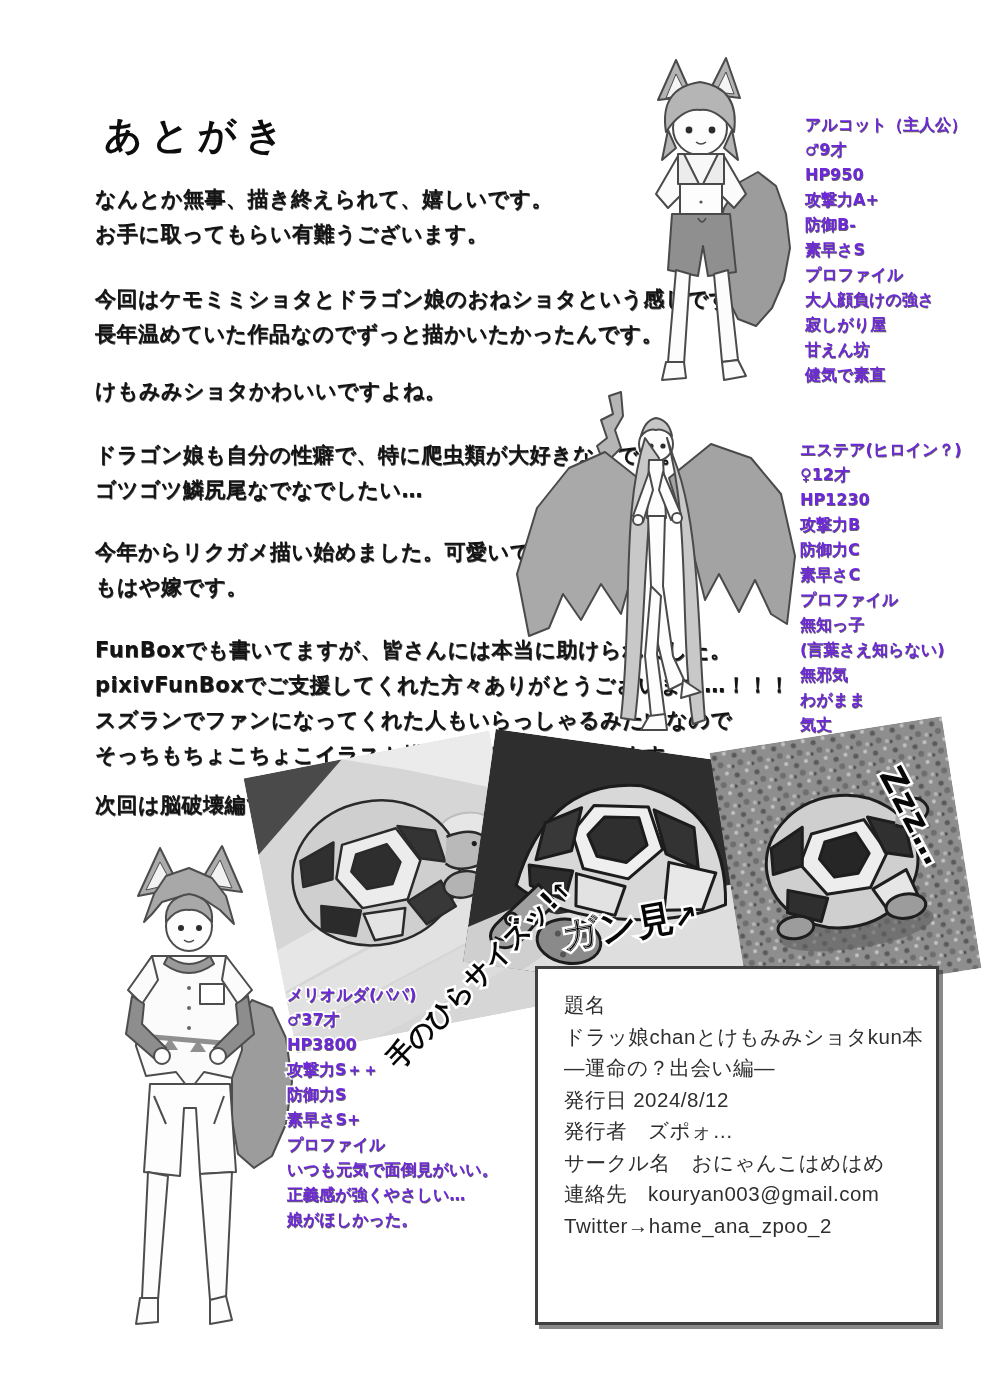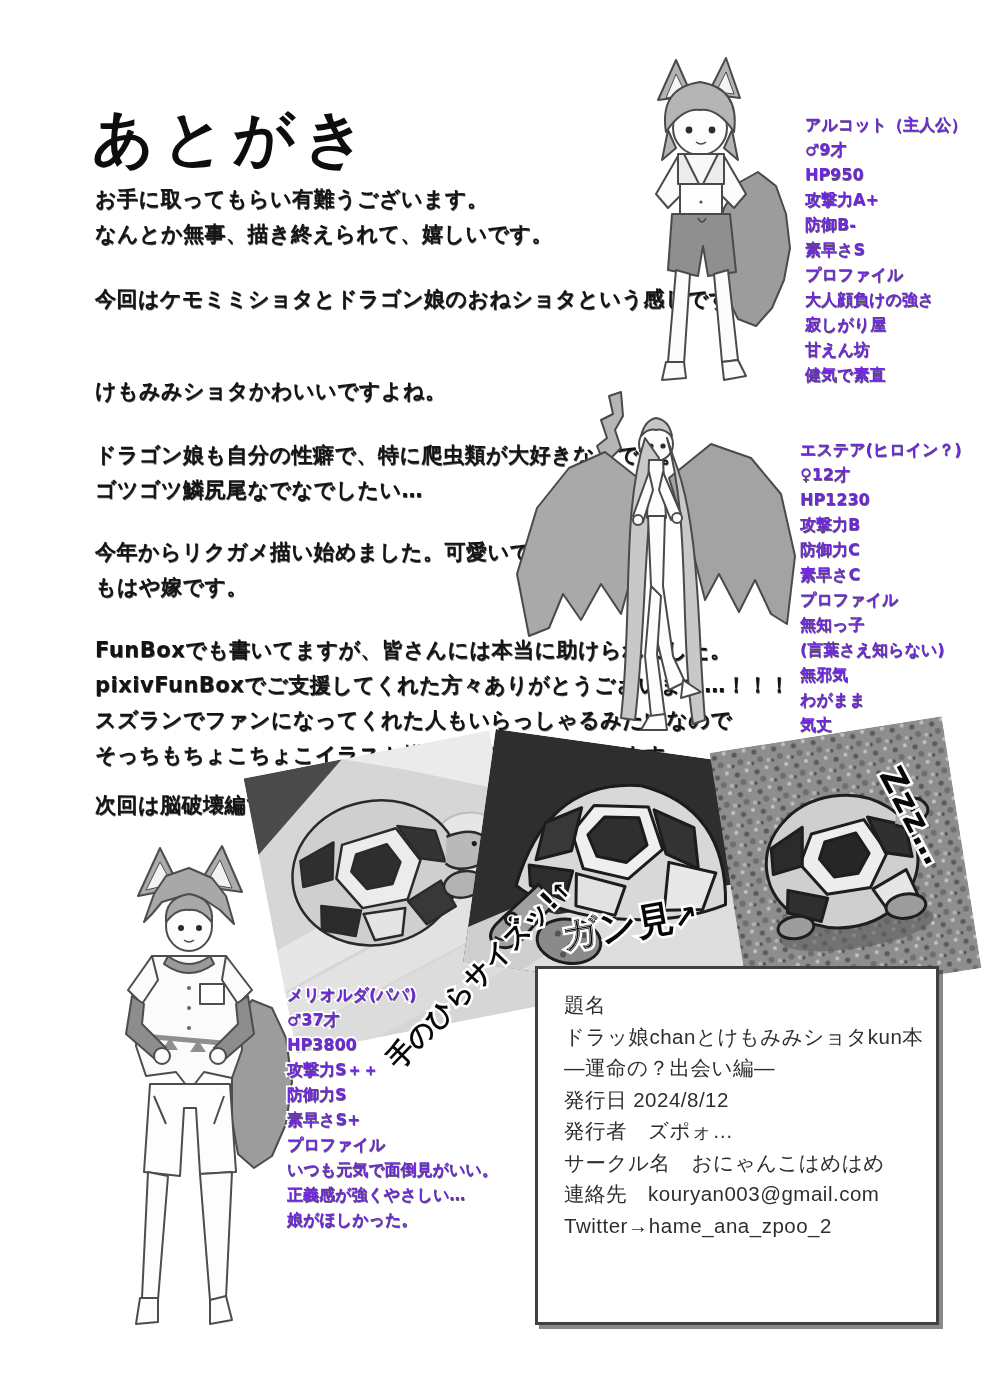--- a/index.html
+++ b/index.html
@@ -1,18 +1,18 @@
 <!DOCTYPE html>
 <html><head>
 <meta charset="utf-8">
 <style>
   html,body{margin:0;padding:0;background:#e8e8e8;}
   .page{position:relative;width:1000px;height:1399px;background:#ffffff;overflow:hidden;
         font-family:"DejaVu Sans",sans-serif;color:#111;}
-  .title{position:absolute;left:92px;top:98px;margin:0;font-size:61px;font-weight:900;
+  .title{position:absolute;left:92px;top:98px;margin:12px;font-size:38px;font-weight:900;
          letter-spacing:8px;color:#0d0d0d;}
   .para{position:absolute;left:95px;font-size:21px;font-weight:800;line-height:35px;
         letter-spacing:0.5px;white-space:nowrap;color:#141414;
         text-shadow:0.6px 0.6px 0 #555;}
   .prof{position:absolute;font-size:16px;font-weight:800;line-height:25px;white-space:nowrap;
         color:#6d28d9;text-shadow:0.5px 0.5px 0 #666;}
   .prof.on-photo{-webkit-text-stroke:3.5px #fff;paint-order:stroke fill;z-index:6;}
   .illo{position:absolute;z-index:1;}
   .photo{position:absolute;overflow:hidden;z-index:2;}
   .photo svg{display:block;}
@@ -26,25 +26,26 @@
             font-weight:400;line-height:31.5px;color:#2e2e2e;letter-spacing:0.5px;white-space:nowrap;}
 </style>
 </head>
 <body>
 
 <div class="page">
 
   <h1 class="title">あとがき</h1>
 
   <div class="para" style="top:182px">
+      <div>なんとか無事、描き終えられて、嬉しいです。</div>
       <div>お手に取ってもらい有難うございます。</div>
-      <div>なんとか無事、描き終えられて、嬉しいです。</div>
     </div>
   <div class="para" style="top:282px">
       <div>今回はケモミミショタとドラゴン娘のおねショタという感じです…</div>
+      <div>長年温めていた作品なのでずっと描かいたかったんです。</div>
     </div>
   <div class="para" style="top:374px">
       <div>けもみみショタかわいいですよね。</div>
     </div>
   <div class="para" style="top:438px">
       <div>ドラゴン娘も自分の性癖で、特に爬虫類が大好きなんです。</div>
       <div>ゴツゴツ鱗尻尾なでなでしたい…</div>
     </div>
   <div class="para" style="top:535px">
       <div>今年からリクガメ描い始めました。可愛いです。</div>

